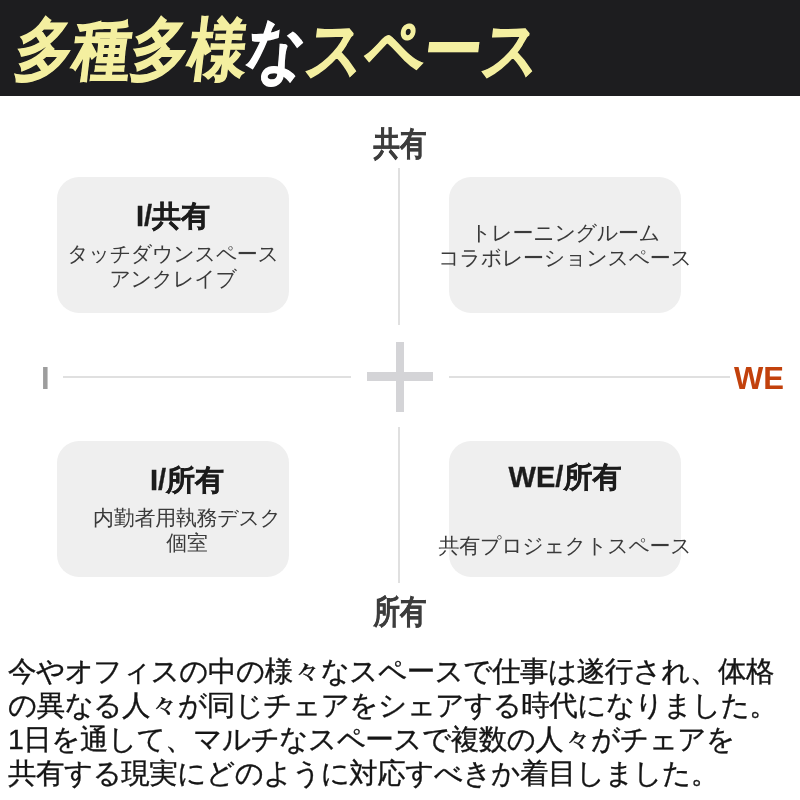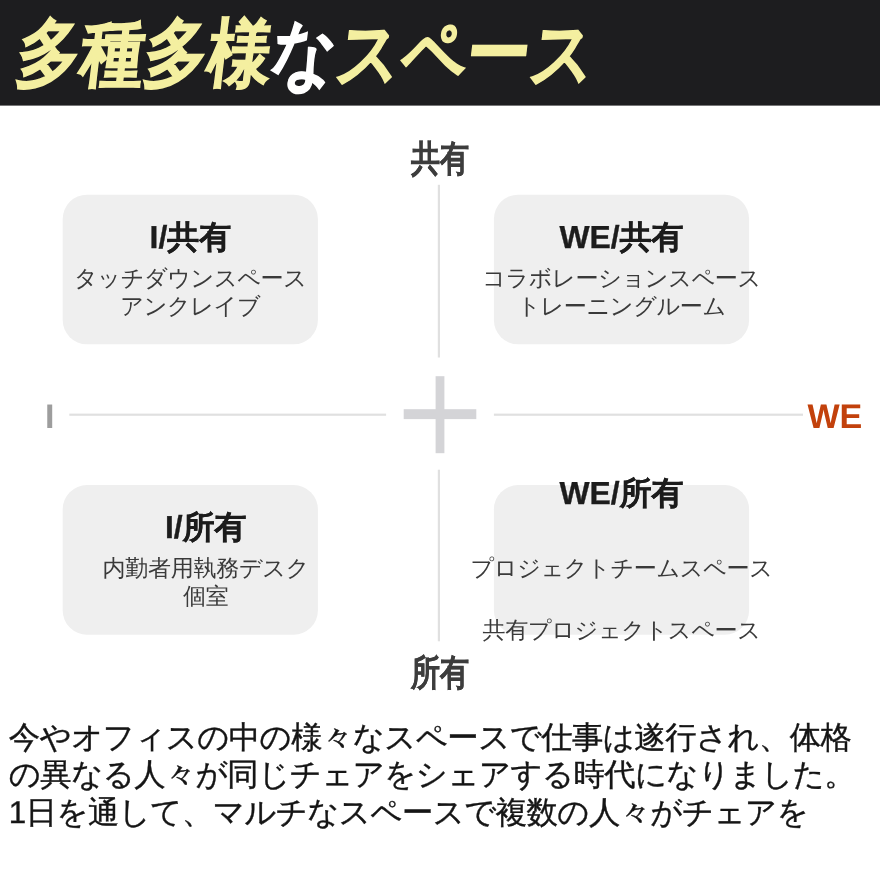--- a/index.html
+++ b/index.html
@@ -122,38 +122,37 @@
   <div class="plus-bar plus-h" style="background: rgb(212, 212, 215);"></div>
 </div>
 
 <div class="quad-box quad-box-tl" style="background: rgb(239, 239, 239);">
   <div class="quad-title" style="color: rgb(28, 28, 28);">I/共有</div>
   <div class="quad-line" style="color: rgb(58, 58, 58);">タッチダウンスペース</div>
   <div class="quad-line" style="color: rgb(58, 58, 58);">アンクレイブ</div>
 </div>
 
 <div class="quad-box quad-box-tr" style="background: rgb(239, 239, 239);">
-  <div class="quad-title" style="color: rgb(28, 28, 28);">WE/共有</div>
+  <div class="quad-line" style="color: rgb(58, 58, 58);">トレーニングルーム</div>
   <div class="quad-line" style="color: rgb(58, 58, 58);">コラボレーションスペース</div>
-  <div class="quad-line" style="color: rgb(58, 58, 58);">トレーニングルーム</div>
 </div>
 
 <div class="quad-box quad-box-bl" style="background: rgb(239, 239, 239);">
   <div class="quad-title" style="color: rgb(28, 28, 28);">I/所有</div>
   <div class="quad-line" style="color: rgb(58, 58, 58);">内勤者用執務デスク</div>
   <div class="quad-line" style="color: rgb(58, 58, 58);">個室</div>
 </div>
 
 <div class="quad-box quad-box-br" style="background: rgb(239, 239, 239); gap: 31px;">
   <div class="quad-title" style="color: rgb(28, 28, 28);">WE/所有</div>
-  <div class="quad-line" style="color: rgb(58, 58, 58);">プロジェクトチームスペース</div>
   <div class="quad-line" style="color: rgb(58, 58, 58);">共有プロジェクトスペース</div>
 </div>
 
 <div class="axis-label axis-label-bottom" style="color: rgb(61, 61, 61);">所有</div>
 <div class="side-label side-label-left" style="color: rgb(157, 157, 157);">I</div>
 <div class="side-label side-label-right" style="color: #c2410c;">WE</div>
 
 <div class="paragraph" style="color: rgb(21, 21, 21);">
   <div>今やオフィスの中の様々なスペースで仕事は遂行され、体格</div>
   <div>の異なる人々が同じチェアをシェアする時代になりました。</div>
   <div>1日を通して、マルチなスペースで複数の人々がチェアを</div>
+  <div>共有する現実にどのように対応すべきか着目しました。</div>
 </div>
 
 </body></html>

